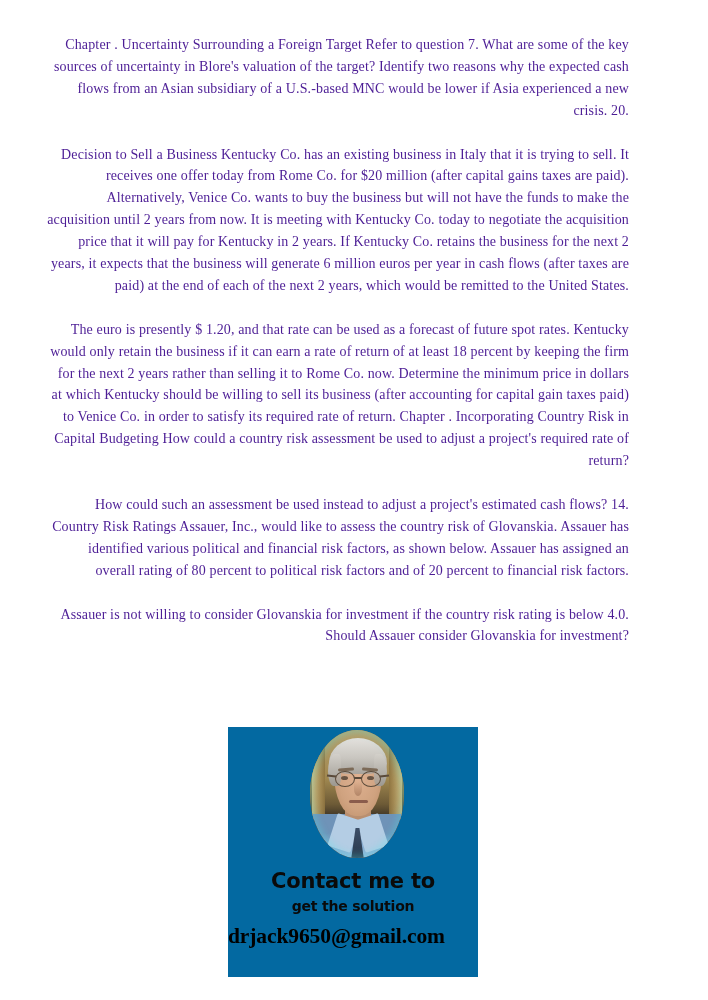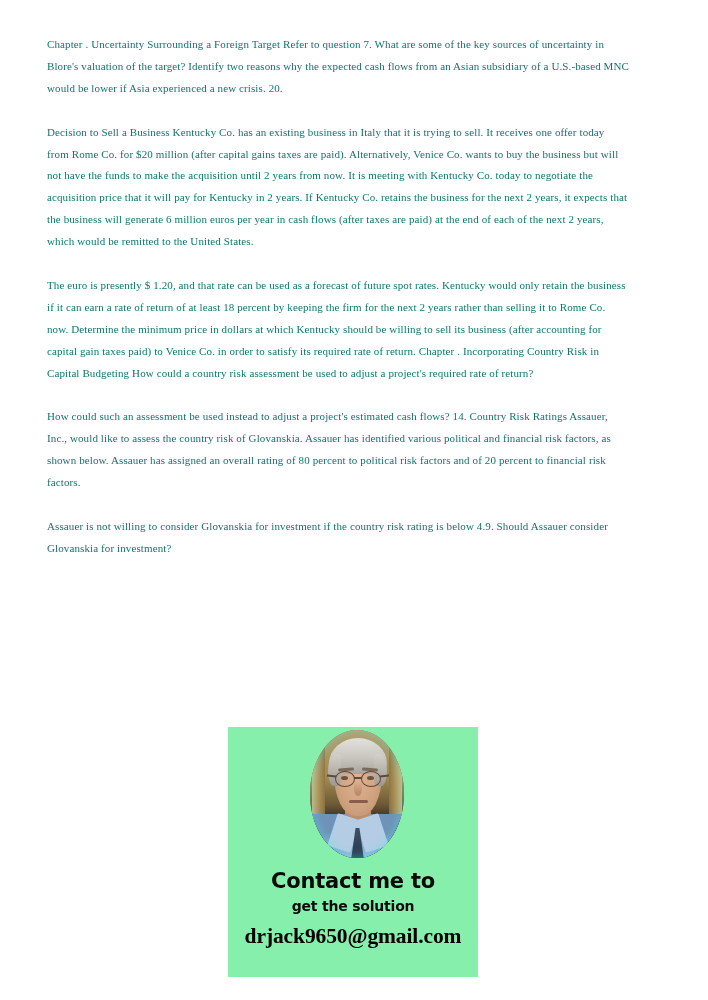--- a/index.html
+++ b/index.html
@@ -17,38 +17,38 @@
     overflow: hidden;
   }
   #doc {
     position: absolute;
     left: 47px;
     top: 34px;
     width: 582px;
   }
   .para {
     font-family: "Liberation Serif", "DejaVu Serif", serif;
-    font-size: 11px;
+    font-size: 14px;
     line-height: 21.9px;
-    color: #0f766e;
+    color: #4c1d95;
     margin: 0 0 21.9px 0;
-    text-align: left;
+    text-align: right;
     letter-spacing: 0.01em;
     -webkit-font-smoothing: antialiased;
   }
   .para:last-child { margin-bottom: 0; }
 
   
   #promo {
     position: absolute;
     left: 228px;
     top: 727px;
     width: 250px;
     height: 250px;
-    background: #86efac;
+    background: #0369a1;
     overflow: hidden;
   }
   #promo-photo {
     position: absolute;
     left: 82px;
     top: 3px;
     width: 94px;
     height: 128px;
     border-radius: 50% / 50%;
     overflow: hidden;
@@ -164,38 +164,38 @@
     font-weight: bold;
     color: #0a0a0a;
     letter-spacing: -0.2px;
   }
   #promo-line1 { top: 142px; font-size: 21px; line-height: 25px; }
   #promo-line2 { top: 167px; font-size: 14px; line-height: 25px; }
   #promo-email {
     position: absolute;
     left: 0; top: 196px;
     width: 250px;
-    text-align: center;
+    text-align: left;
     font-family: "Liberation Serif", "DejaVu Serif", serif;
     font-weight: bold;
     font-size: 21.5px;
     line-height: 26px;
     color: #000000;
     letter-spacing: -0.1px;
   }
 </style>
 </head>
 <body>
 
 <div id="doc">
   <p class="para">Chapter . Uncertainty Surrounding a Foreign Target Refer to question 7. What are some of the key sources of uncertainty in Blore's valuation of the target? Identify two reasons why the expected cash flows from an Asian subsidiary of a U.S.-based MNC would be lower if Asia experienced a new crisis. 20.</p>
   <p class="para">Decision to Sell a Business Kentucky Co. has an existing business in Italy that it is trying to sell. It receives one offer today from Rome Co. for $20 million (after capital gains taxes are paid). Alternatively, Venice Co. wants to buy the business but will not have the funds to make the acquisition until 2 years from now. It is meeting with Kentucky Co. today to negotiate the acquisition price that it will pay for Kentucky in 2 years. If Kentucky Co. retains the business for the next 2 years, it expects that the business will generate 6 million euros per year in cash flows (after taxes are paid) at the end of each of the next 2 years, which would be remitted to the United States.</p>
   <p class="para">The euro is presently $ 1.20, and that rate can be used as a forecast of future spot rates. Kentucky would only retain the business if it can earn a rate of return of at least 18 percent by keeping the firm for the next 2 years rather than selling it to Rome Co. now. Determine the minimum price in dollars at which Kentucky should be willing to sell its business (after accounting for capital gain taxes paid) to Venice Co. in order to satisfy its required rate of return. Chapter . Incorporating Country Risk in Capital Budgeting How could a country risk assessment be used to adjust a project's required rate of return?</p>
   <p class="para">How could such an assessment be used instead to adjust a project's estimated cash flows? 14. Country Risk Ratings Assauer, Inc., would like to assess the country risk of Glovanskia. Assauer has identified various political and financial risk factors, as shown below. Assauer has assigned an overall rating of 80 percent to political risk factors and of 20 percent to financial risk factors.</p>
-  <p class="para">Assauer is not willing to consider Glovanskia for investment if the country risk rating is below 4.9. Should Assauer consider Glovanskia for investment?</p>
+  <p class="para">Assauer is not willing to consider Glovanskia for investment if the country risk rating is below 4.0. Should Assauer consider Glovanskia for investment?</p>
 </div>
 
 <div id="promo">
 
   <div id="promo-photo">
     <span class="ph-layer ph-wall"></span>
     <span class="ph-layer ph-frameL"></span>
     <span class="ph-layer ph-frameR"></span>
     <span class="ph-layer ph-shirt"></span>
     <span class="ph-layer ph-neck"></span>

